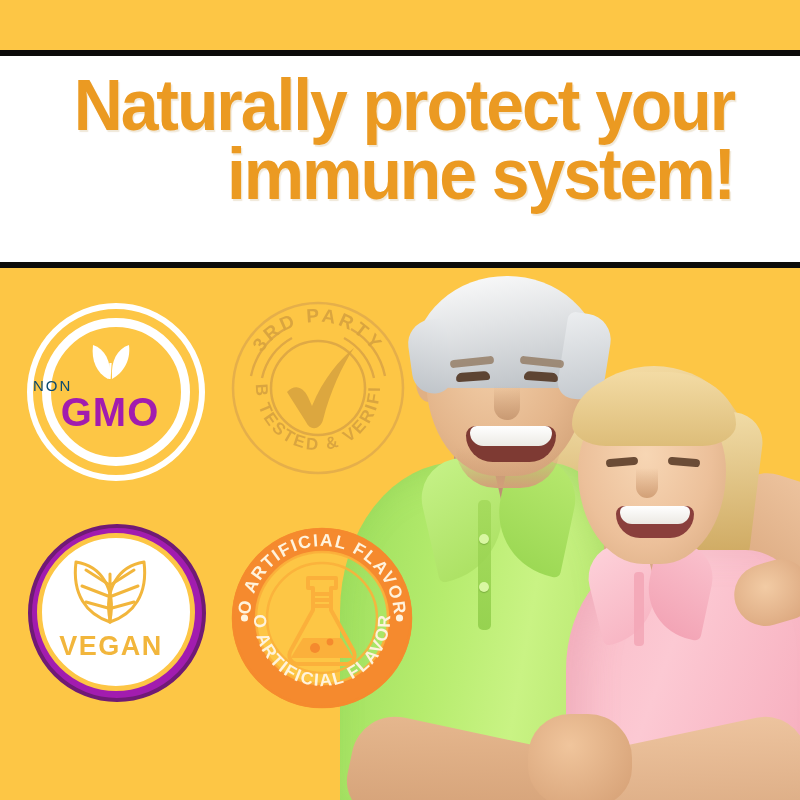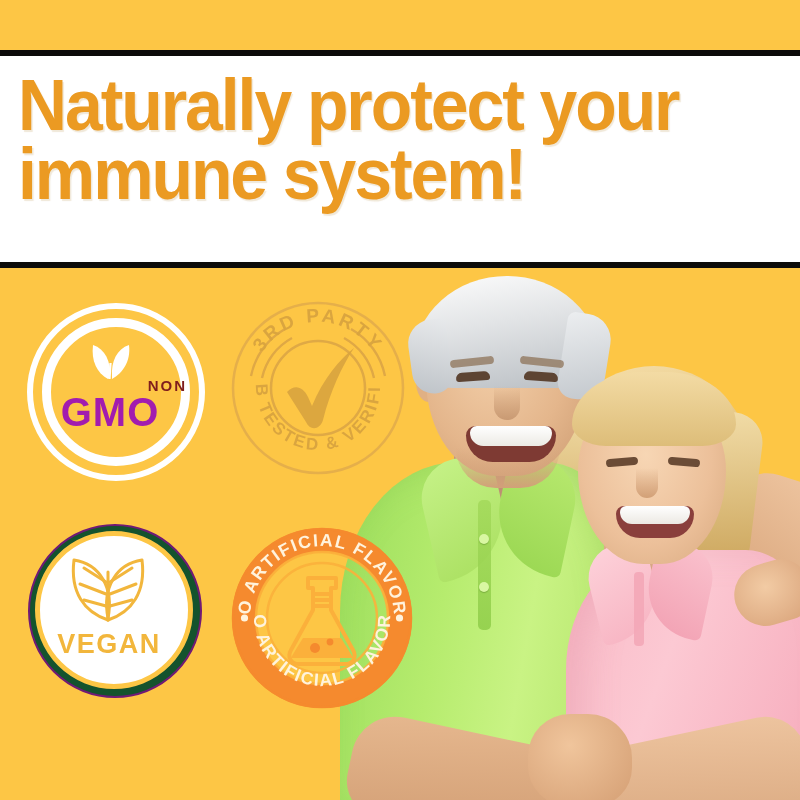--- a/index.html
+++ b/index.html
@@ -25,20 +25,21 @@
     position: absolute;
     left: 0;
     top: 50px;
     width: 800px;
     height: 218px;
     background: #ffffff;
     border-top: 6px solid #0c0b0a;
     border-bottom: 6px solid #0c0b0a;
     box-sizing: border-box;
     z-index: 6;
+    text-align: right;
   }
   #headline-text {
     position: absolute;
     left: 18px;
     top: 14px;
     width: 770px;
     color: #EB9A22;
     font-family: "Liberation Sans", sans-serif;
     font-weight: bold;
     font-size: 73px;
@@ -230,42 +231,42 @@
     border: 6px solid #ffffff;
     z-index: 5;
   }
   #badge-nongmo .inner-ring {
     position: absolute; left: 9px; top: 9px; width: 130px; height: 130px;
     border: 9px solid #ffffff; border-radius: 50%;
   }
   .gmo-leaves { position:absolute; left:50px; top:26px; width:56px; height:46px; }
   .gmo-non {
     position: absolute; left: 0; top: 68px; width: 154px;
-    text-align: right; color: #7f1d1d;
-    font-size: 15px; font-weight: bold; letter-spacing: 2px;
+    text-align: left; color: #0c4a6e;
+    font-size: 15px; font-weight: normal; letter-spacing: 2px;
     font-family: "Liberation Sans", sans-serif;
   }
   .gmo-main {
     position: absolute; left: 0; top: 83px; width: 154px;
     text-align: center; color: #a21caf;
     font-size: 40px; font-weight: bold; letter-spacing: 1px;
     font-family: "Liberation Sans", sans-serif; line-height: 1;
   }
 
   
   #badge-lab {
     left: 230px; top: 300px; width: 176px; height: 176px;
     z-index: 4;
   }
 
   
   #badge-vegan {
     left: 28px; top: 524px; width: 170px; height: 170px;
-    border: 2px solid #701a75;
-    background: #14532d;
+    border: 4px solid #701a75;
+    background: #a21caf;
     z-index: 5;
   }
   #badge-vegan .veg-disc {
     position: absolute; left: 5px; top: 5px; width: 148px; height: 148px;
     border: 5px solid #FDC645; border-radius: 50%; background: #ffffff;
   }
   .vegan-leaf-wrap { position: absolute; left: 30px; top: 20px; width: 96px; height: 80px; }
   .vegan-text {
     position: absolute; left: 0; top: 103px; width: 158px;
     text-align: center; color: #F2B63C;

